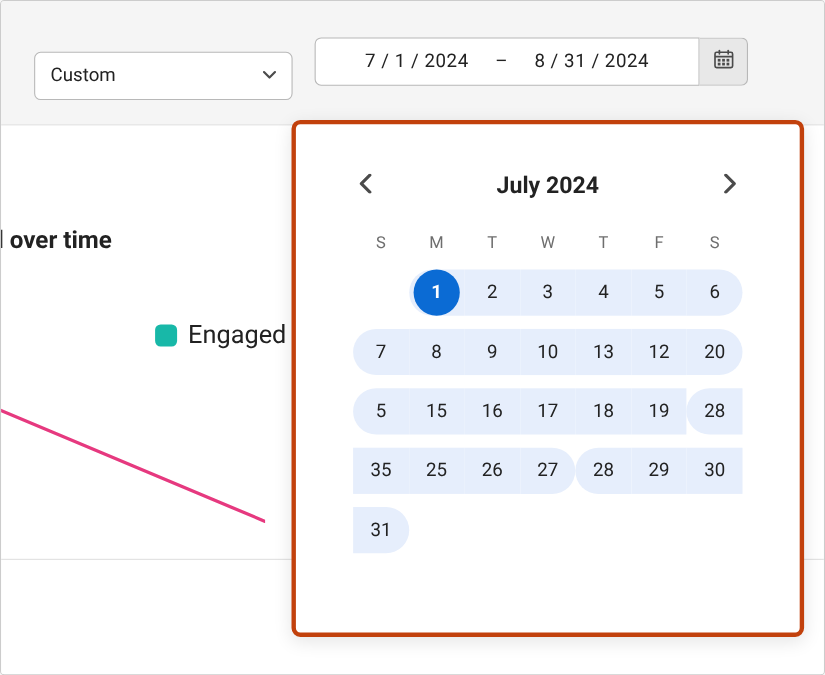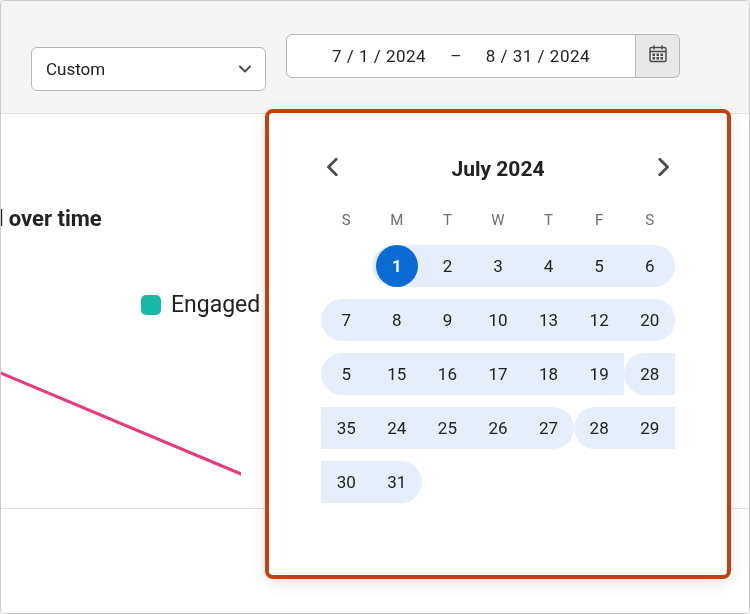--- a/index.html
+++ b/index.html
@@ -190,23 +190,20 @@
       <div class="cal-cell in-range">
         <span class="num">19</span>
       </div>
       <div class="cal-cell range-start in-range">
         <span class="num">28</span>
       </div>
       <div class="cal-cell in-range">
         <span class="num">35</span>
       </div>
       <div class="cal-cell in-range">
-        <span class="num">24</span>
-      </div>
-      <div class="cal-cell in-range">
         <span class="num">25</span>
       </div>
       <div class="cal-cell in-range">
         <span class="num">26</span>
       </div>
       <div class="cal-cell range-end">
         <span class="num">27</span>
       </div>
       <div class="cal-cell range-start in-range">
         <span class="num">28</span>

